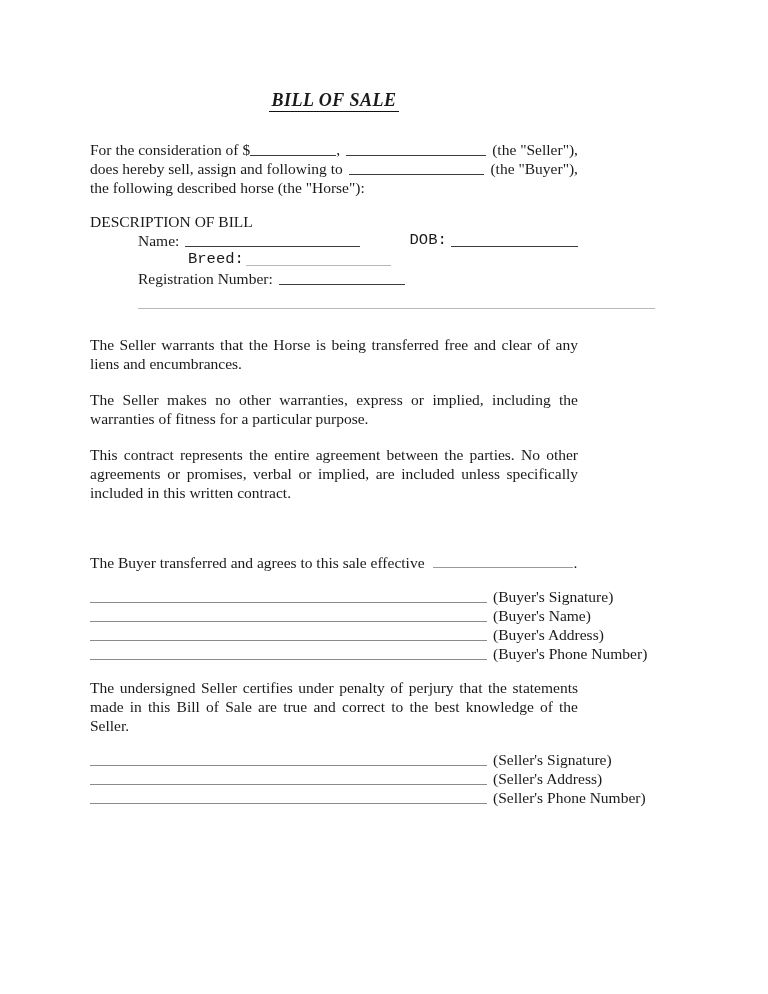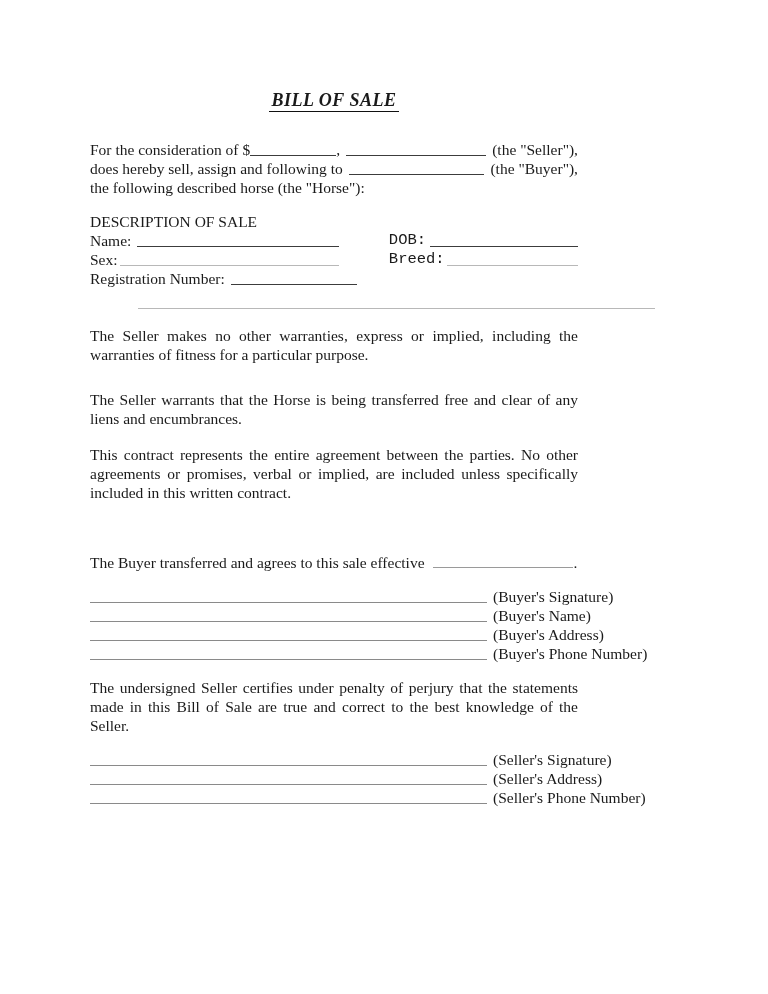--- a/index.html
+++ b/index.html
@@ -41,21 +41,21 @@
   }
   .blank.grow { flex: 1 1 auto; }
   .blank.light { border-bottom-color: #b8b8b8; }
   .iblank {
     display: inline-block;
     border-bottom: 1px solid #9a9a9a;
     height: 1px;
   }
   .intro { margin-top: 28px; }
   .section-heading { margin-top: 15px; height: 19px; }
-  .desc-row { }
+  .desc-row { margin-left: 48px; }
   .desc-col1 { display: flex; align-items: baseline; width: 267px; }
   .desc-gap { width: 50px; flex: none; }
   .desc-col2 { display: flex; align-items: baseline; width: 203px; font-family: Liberation Mono, monospace; }
   .desc-full { width: 520px; }
   .extra-line {
     margin-left: 48px;
     margin-top: 2px;
     width: 517px;
     height: 19px;
     border-bottom: 1px solid #b8b8b8;
@@ -100,59 +100,55 @@
     <div class="line-row">
       <span class="lbl">does hereby sell, assign and following to</span>
       <span class="blank grow ml6 mr6"></span>
       <span class="lbl">(the "Buyer"),</span>
     </div>
     <div class="line-row">
       <span class="lbl">the following described horse (the "Horse"):</span>
     </div>
   </div>
 
-  <div class="section-heading">DESCRIPTION OF SALE</div>
+  <div class="section-heading">DESCRIPTION OF BILL</div>
 
   <div class="line-row desc-row">
     <span class="desc-col1">
       <span class="lbl">Name:</span>
       <span class="blank grow ml6"></span>
     </span>
     <span class="desc-gap"></span>
     <span class="desc-col2">
       <span class="lbl">DOB:</span>
       <span class="blank grow ml4"></span>
     </span>
   </div>
 
   <div class="line-row desc-row">
-    <span class="desc-col1">
-      <span class="lbl">Sex:</span>
-      <span class="blank grow light" style="margin-left:2px"></span>
-    </span>
     <span class="desc-gap"></span>
     <span class="desc-col2">
       <span class="lbl">Breed:</span>
       <span class="blank grow light" style="margin-left:2px"></span>
     </span>
   </div>
 
   <div class="line-row desc-row">
     <span class="desc-col1">
       <span class="lbl">Registration Number:</span>
       <span class="blank grow ml6"></span>
     </span>
   </div>
 
 
   <div class="extra-line"></div>
 
+  <div class="para first">The Seller warrants that the Horse is being transferred free and clear of any liens and encumbrances.</div>
+
   <div class="para">The Seller makes no other warranties, express or implied, including the warranties of fitness for a particular purpose.</div>
-
-  <div class="para first">The Seller warrants that the Horse is being transferred free and clear of any liens and encumbrances.</div>
 
   <div class="para">This contract represents the entire agreement between the parties.  No other agreements or promises, verbal or implied, are included unless specifically included in this written contract.</div>
 
   <div class="ack-row">
     <span class="lbl">The Buyer transferred and agrees to this sale effective</span>
     <span class="iblank" style="width:140px; margin-left:5px"></span><span class="lbl">.</span>
   </div>
 
   <div class="sig-block">
     <div class="line-row sig-row">

